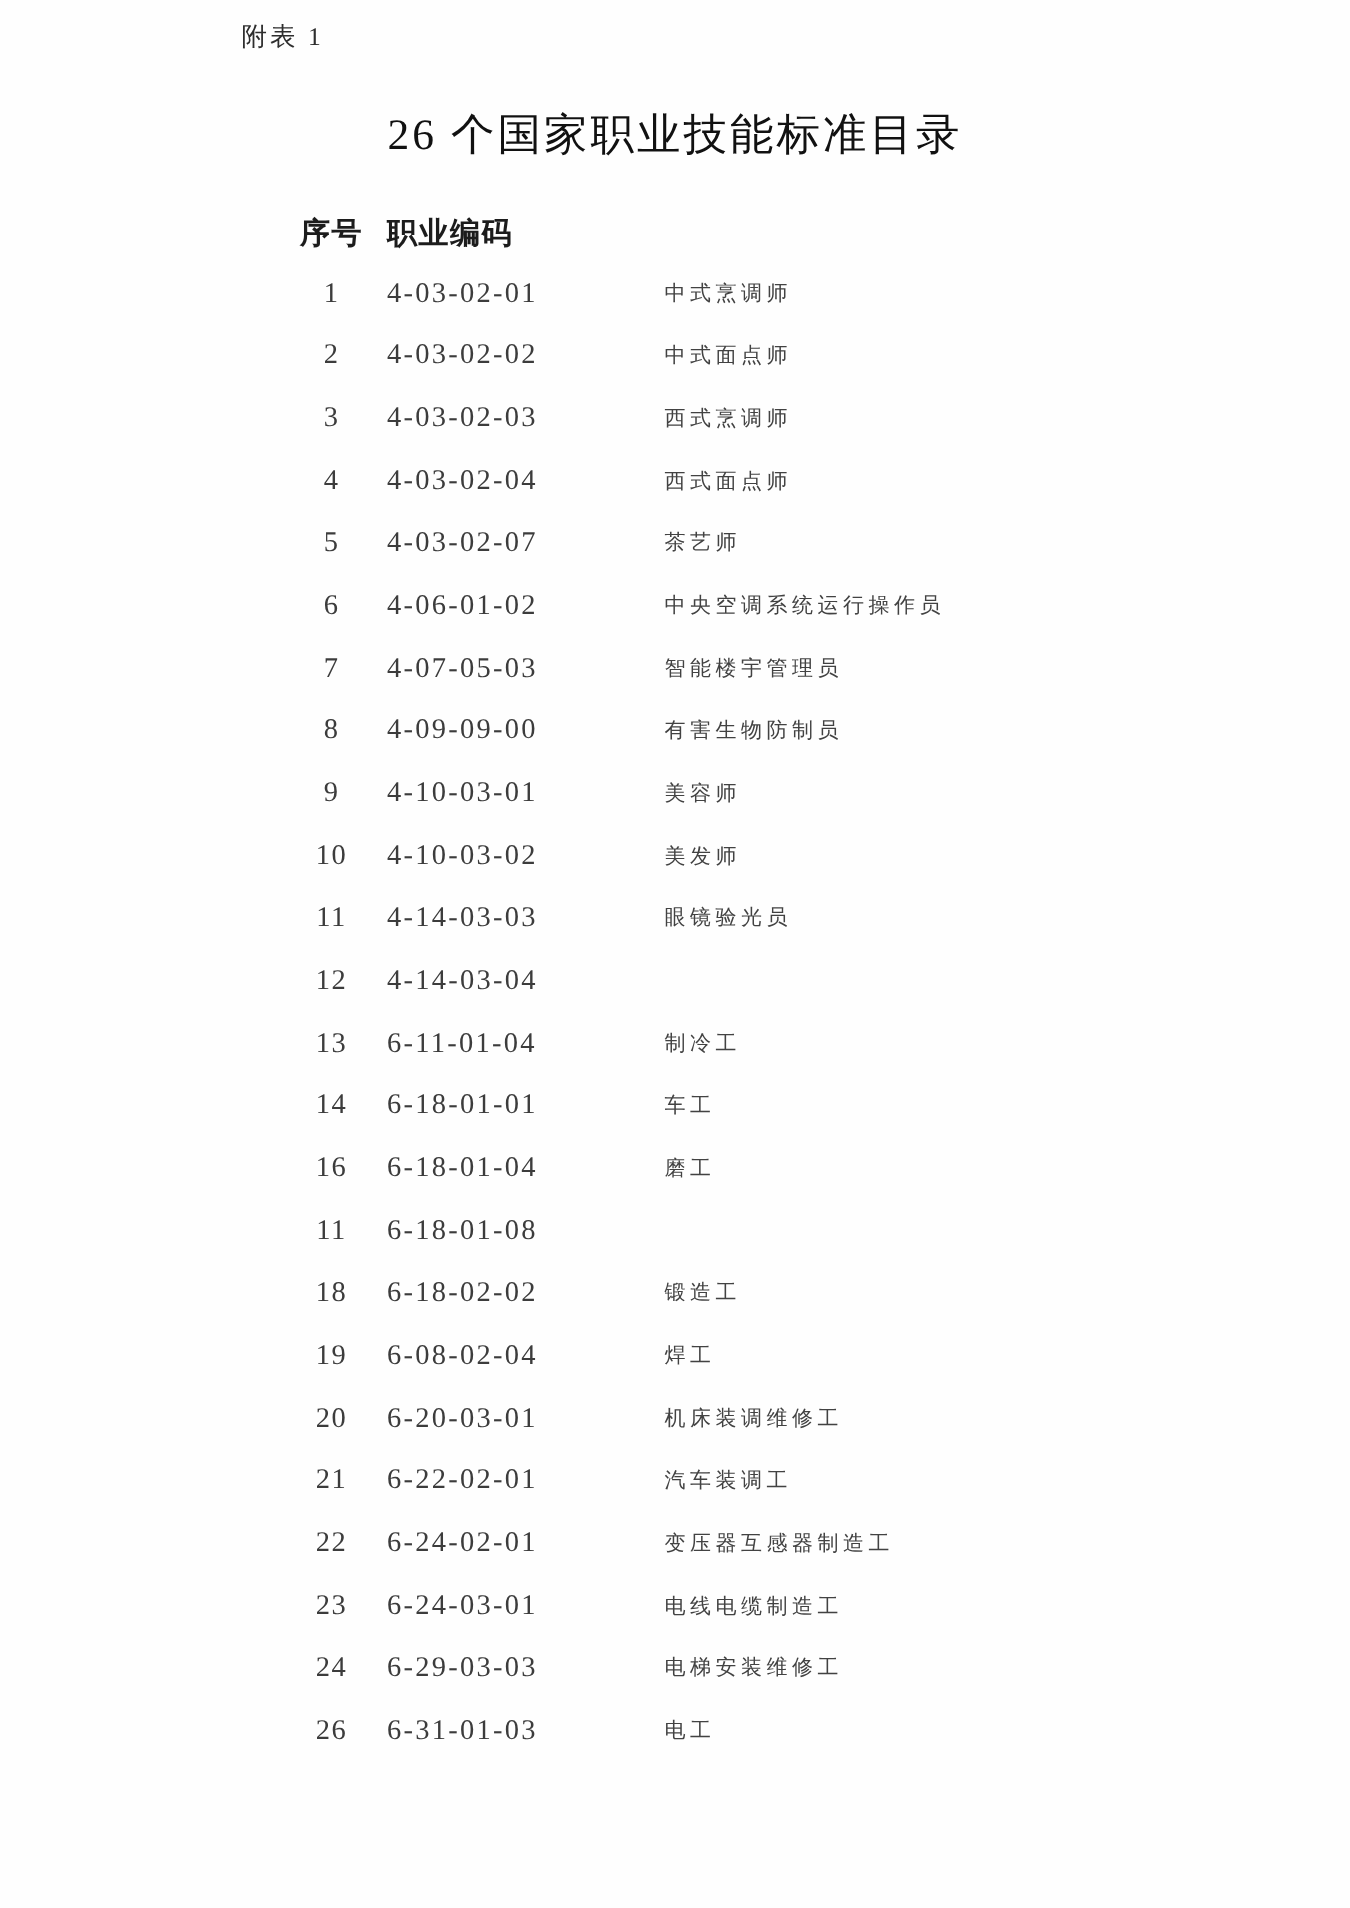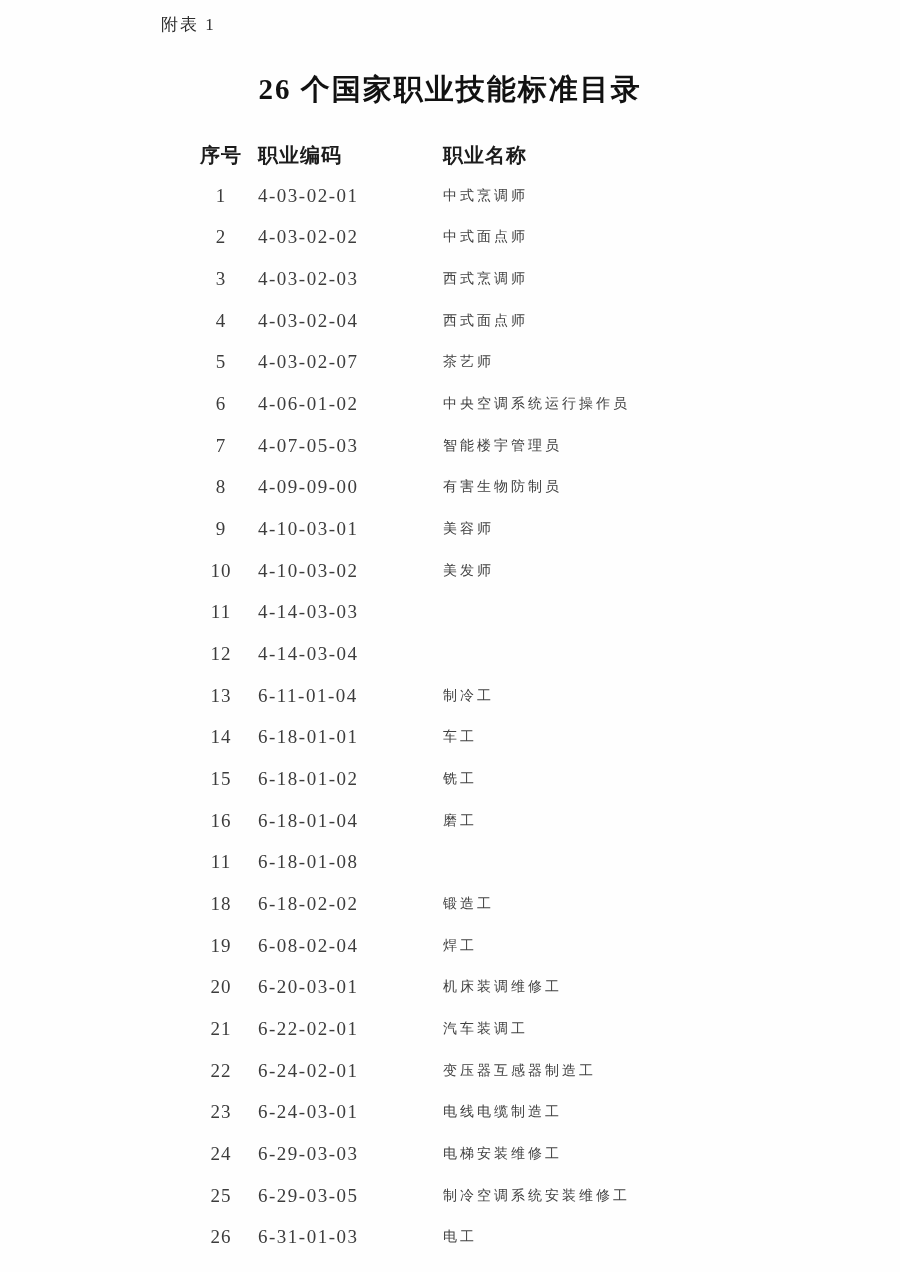--- a/index.html
+++ b/index.html
@@ -28,21 +28,21 @@
     letter-spacing: 2px;
   }
   .doc-title {
     position: absolute;
     left: 0;
     right: 0;
     top: 70px;
     margin: 0;
     text-align: center;
     font-size: 29px;
-    font-weight: bold;
+    font-weight: normal;
     color: #111111;
     letter-spacing: 2px;
   }
   .table {
     position: absolute;
     left: 198px;
     top: 135px;
     width: 620px;
   }
   .row {
@@ -89,21 +89,20 @@
 
 <div class="page">
   <div class="appendix-label">附表 1</div>
 
   <h1 class="doc-title">26 个国家职业技能标准目录</h1>
 
   <div class="table">
     <div class="row header" id="header-row">
         <div class="cell col1 header-cell">序号</div>
         <div class="cell col2 header-cell">职业编码</div>
-        <div class="cell col3 header-cell">职业名称</div>
       </div>
     <div id="rows-container">
         <div class="row">
           <div class="cell col1">1</div>
           <div class="cell col2">4-03-02-01</div>
           <div class="cell col3">中式烹调师</div>
         </div>
         <div class="row">
           <div class="cell col1">2</div>
           <div class="cell col2">4-03-02-02</div>
@@ -145,41 +144,37 @@
           <div class="cell col3">美容师</div>
         </div>
         <div class="row">
           <div class="cell col1">10</div>
           <div class="cell col2">4-10-03-02</div>
           <div class="cell col3">美发师</div>
         </div>
         <div class="row">
           <div class="cell col1">11</div>
           <div class="cell col2">4-14-03-03</div>
+          <div class="cell col3">眼镜验光员</div>
         </div>
         <div class="row">
           <div class="cell col1">12</div>
           <div class="cell col2">4-14-03-04</div>
         </div>
         <div class="row">
           <div class="cell col1">13</div>
           <div class="cell col2">6-11-01-04</div>
           <div class="cell col3">制冷工</div>
         </div>
         <div class="row">
           <div class="cell col1">14</div>
           <div class="cell col2">6-18-01-01</div>
           <div class="cell col3">车工</div>
         </div>
         <div class="row">
-          <div class="cell col1">15</div>
-          <div class="cell col2">6-18-01-02</div>
-          <div class="cell col3">铣工</div>
-        </div>
-        <div class="row">
           <div class="cell col1">16</div>
           <div class="cell col2">6-18-01-04</div>
           <div class="cell col3">磨工</div>
         </div>
         <div class="row">
           <div class="cell col1">11</div>
           <div class="cell col2">6-18-01-08</div>
         </div>
         <div class="row">
           <div class="cell col1">18</div>
@@ -210,24 +205,19 @@
           <div class="cell col1">23</div>
           <div class="cell col2">6-24-03-01</div>
           <div class="cell col3">电线电缆制造工</div>
         </div>
         <div class="row">
           <div class="cell col1">24</div>
           <div class="cell col2">6-29-03-03</div>
           <div class="cell col3">电梯安装维修工</div>
         </div>
         <div class="row">
-          <div class="cell col1">25</div>
-          <div class="cell col2">6-29-03-05</div>
-          <div class="cell col3">制冷空调系统安装维修工</div>
-        </div>
-        <div class="row">
           <div class="cell col1">26</div>
           <div class="cell col2">6-31-01-03</div>
           <div class="cell col3">电工</div>
         </div>
       </div>
   </div>
 </div>
 
 </body></html>

